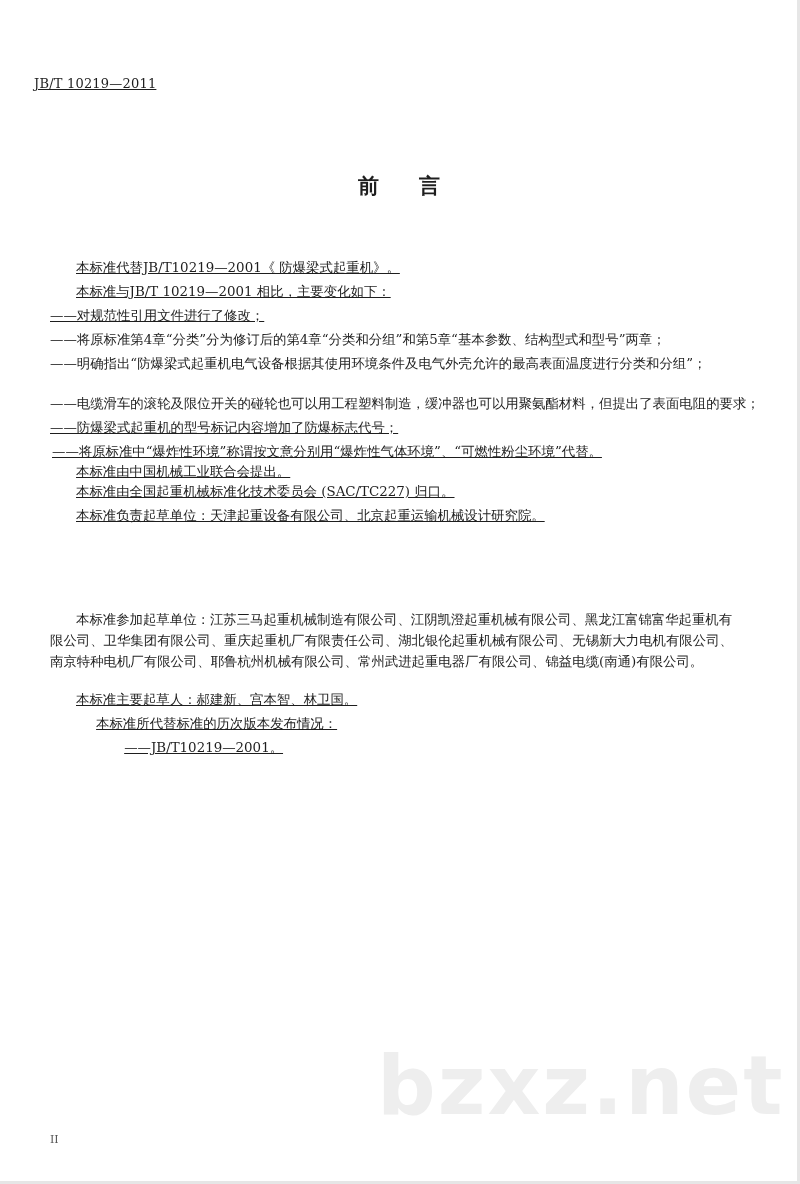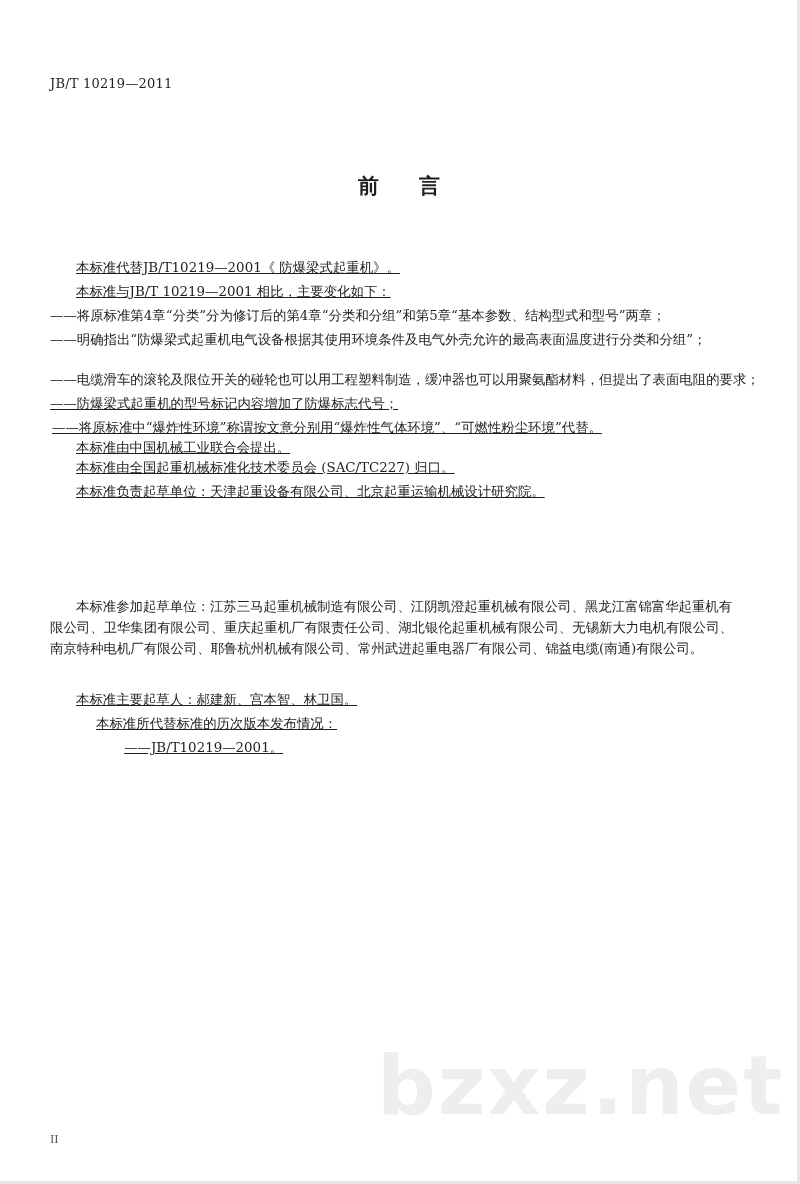--- a/index.html
+++ b/index.html
@@ -2,50 +2,51 @@
 <html><head>
   <meta charset="utf-8">
   <style>
     html, body { margin: 0; padding: 0; }
     body {
       width: 800px; height: 1184px; background: #ffffff; position: relative; overflow: hidden;
       font-family: "DejaVu Serif", "Liberation Serif", serif; color: #1e1e1e;
     }
     .page-edge-right { position: absolute; right: 0; top: 0; width: 3px; height: 1184px; background: #e6e6e6; }
     .page-edge-bottom { position: absolute; left: 0; bottom: 0; width: 800px; height: 3px; background: #e6e6e6; }
-    .header-code { position: absolute; left: 50px; top: 76px; font-size: 13px; letter-spacing: 0.2px; }
+    .header-code { position: absolute; left: 34px; top: 76px; font-size: 13px; letter-spacing: 0.2px; text-decoration: underline; }
     .title { position: absolute; left: 0; width: 800px; top: 172px; text-align: center;
       font-family: "DejaVu Sans", sans-serif; font-weight: bold; font-size: 21px; letter-spacing: 2px; }
     .title span + span { margin-left: 38px; }
     .content { position: absolute; left: 76px; top: 258px; width: 660px; font-size: 13.4px; line-height: 20px; }
     .line { white-space: nowrap; text-decoration: underline; }
     .para { margin-top: 4px; }
     .hang { padding-left: 26px; text-indent: -26px; white-space: normal; }
     .orglist { position: absolute; left: 50px; top: 596px; width: 690px; font-size: 13.4px; line-height: 21px; }
-    .orglist .first { text-indent: 26px; }
+    .orglist .first { text-indent: 26px; margin-top: 13px; }
     .tail { position: absolute; left: 76px; top: 690px; font-size: 13.4px; line-height: 20px; text-align: center; }
     .page-num { position: absolute; left: 50px; top: 1133px; font-size: 11px; color: #555; }
     .watermark { position: absolute; left: 377px; top: 1038px; font-family: "DejaVu Sans", sans-serif;
       font-weight: bold; font-size: 82px; color: #eeeeee; letter-spacing: 2px; }
   </style>
 </head>
 <body>
 
 <div class="page-edge-right"></div>
 <div class="page-edge-bottom"></div>
 
 <div class="header-code">JB/T  10219—2011</div>
 
 <div class="title">
   <span>前</span><span>言</span>
 </div>
 
 <div class="content">
   <div class="line">本标准代替JB/T10219—2001《 防爆梁式起重机》。</div>
   <div class="line para">本标准与JB/T 10219—2001 相比，主要变化如下：</div>
+  <div class="line para" style="margin-left:-26px">——对规范性引用文件进行了修改；</div>
   <div class="para hang" style="margin-left:-26px;width:686px">——将原标准第4章“分类”分为修订后的第4章“分类和分组”和第5章“基本参数、结构型式和型号”两章；</div>
   <div class="para hang" style="margin-left:-26px;width:686px">——明确指出“防爆梁式起重机电气设备根据其使用环境条件及电气外壳允许的最高表面温度进行分类和分组”；</div>
   <div class="para hang" style="margin-left:-26px;width:686px;margin-top:20px">——电缆滑车的滚轮及限位开关的碰轮也可以用工程塑料制造，缓冲器也可以用聚氨酯材料，但提出了表面电阻的要求；</div>
   <div class="line para" style="margin-left:-26px">——防爆梁式起重机的型号标记内容增加了防爆标志代号；</div>
   <div class="line para" style="margin-left:-24px">——将原标准中“爆炸性环境”称谓按文意分别用“爆炸性气体环境”、“可燃性粉尘环境”代替。</div>
   <div class="line">本标准由中国机械工业联合会提出。</div>
   <div class="line">本标准由全国起重机械标准化技术委员会 (SAC/TC227) 归口。</div>
   <div class="line para" style="">本标准负责起草单位：天津起重设备有限公司、北京起重运输机械设计研究院。</div>
 </div>
 

